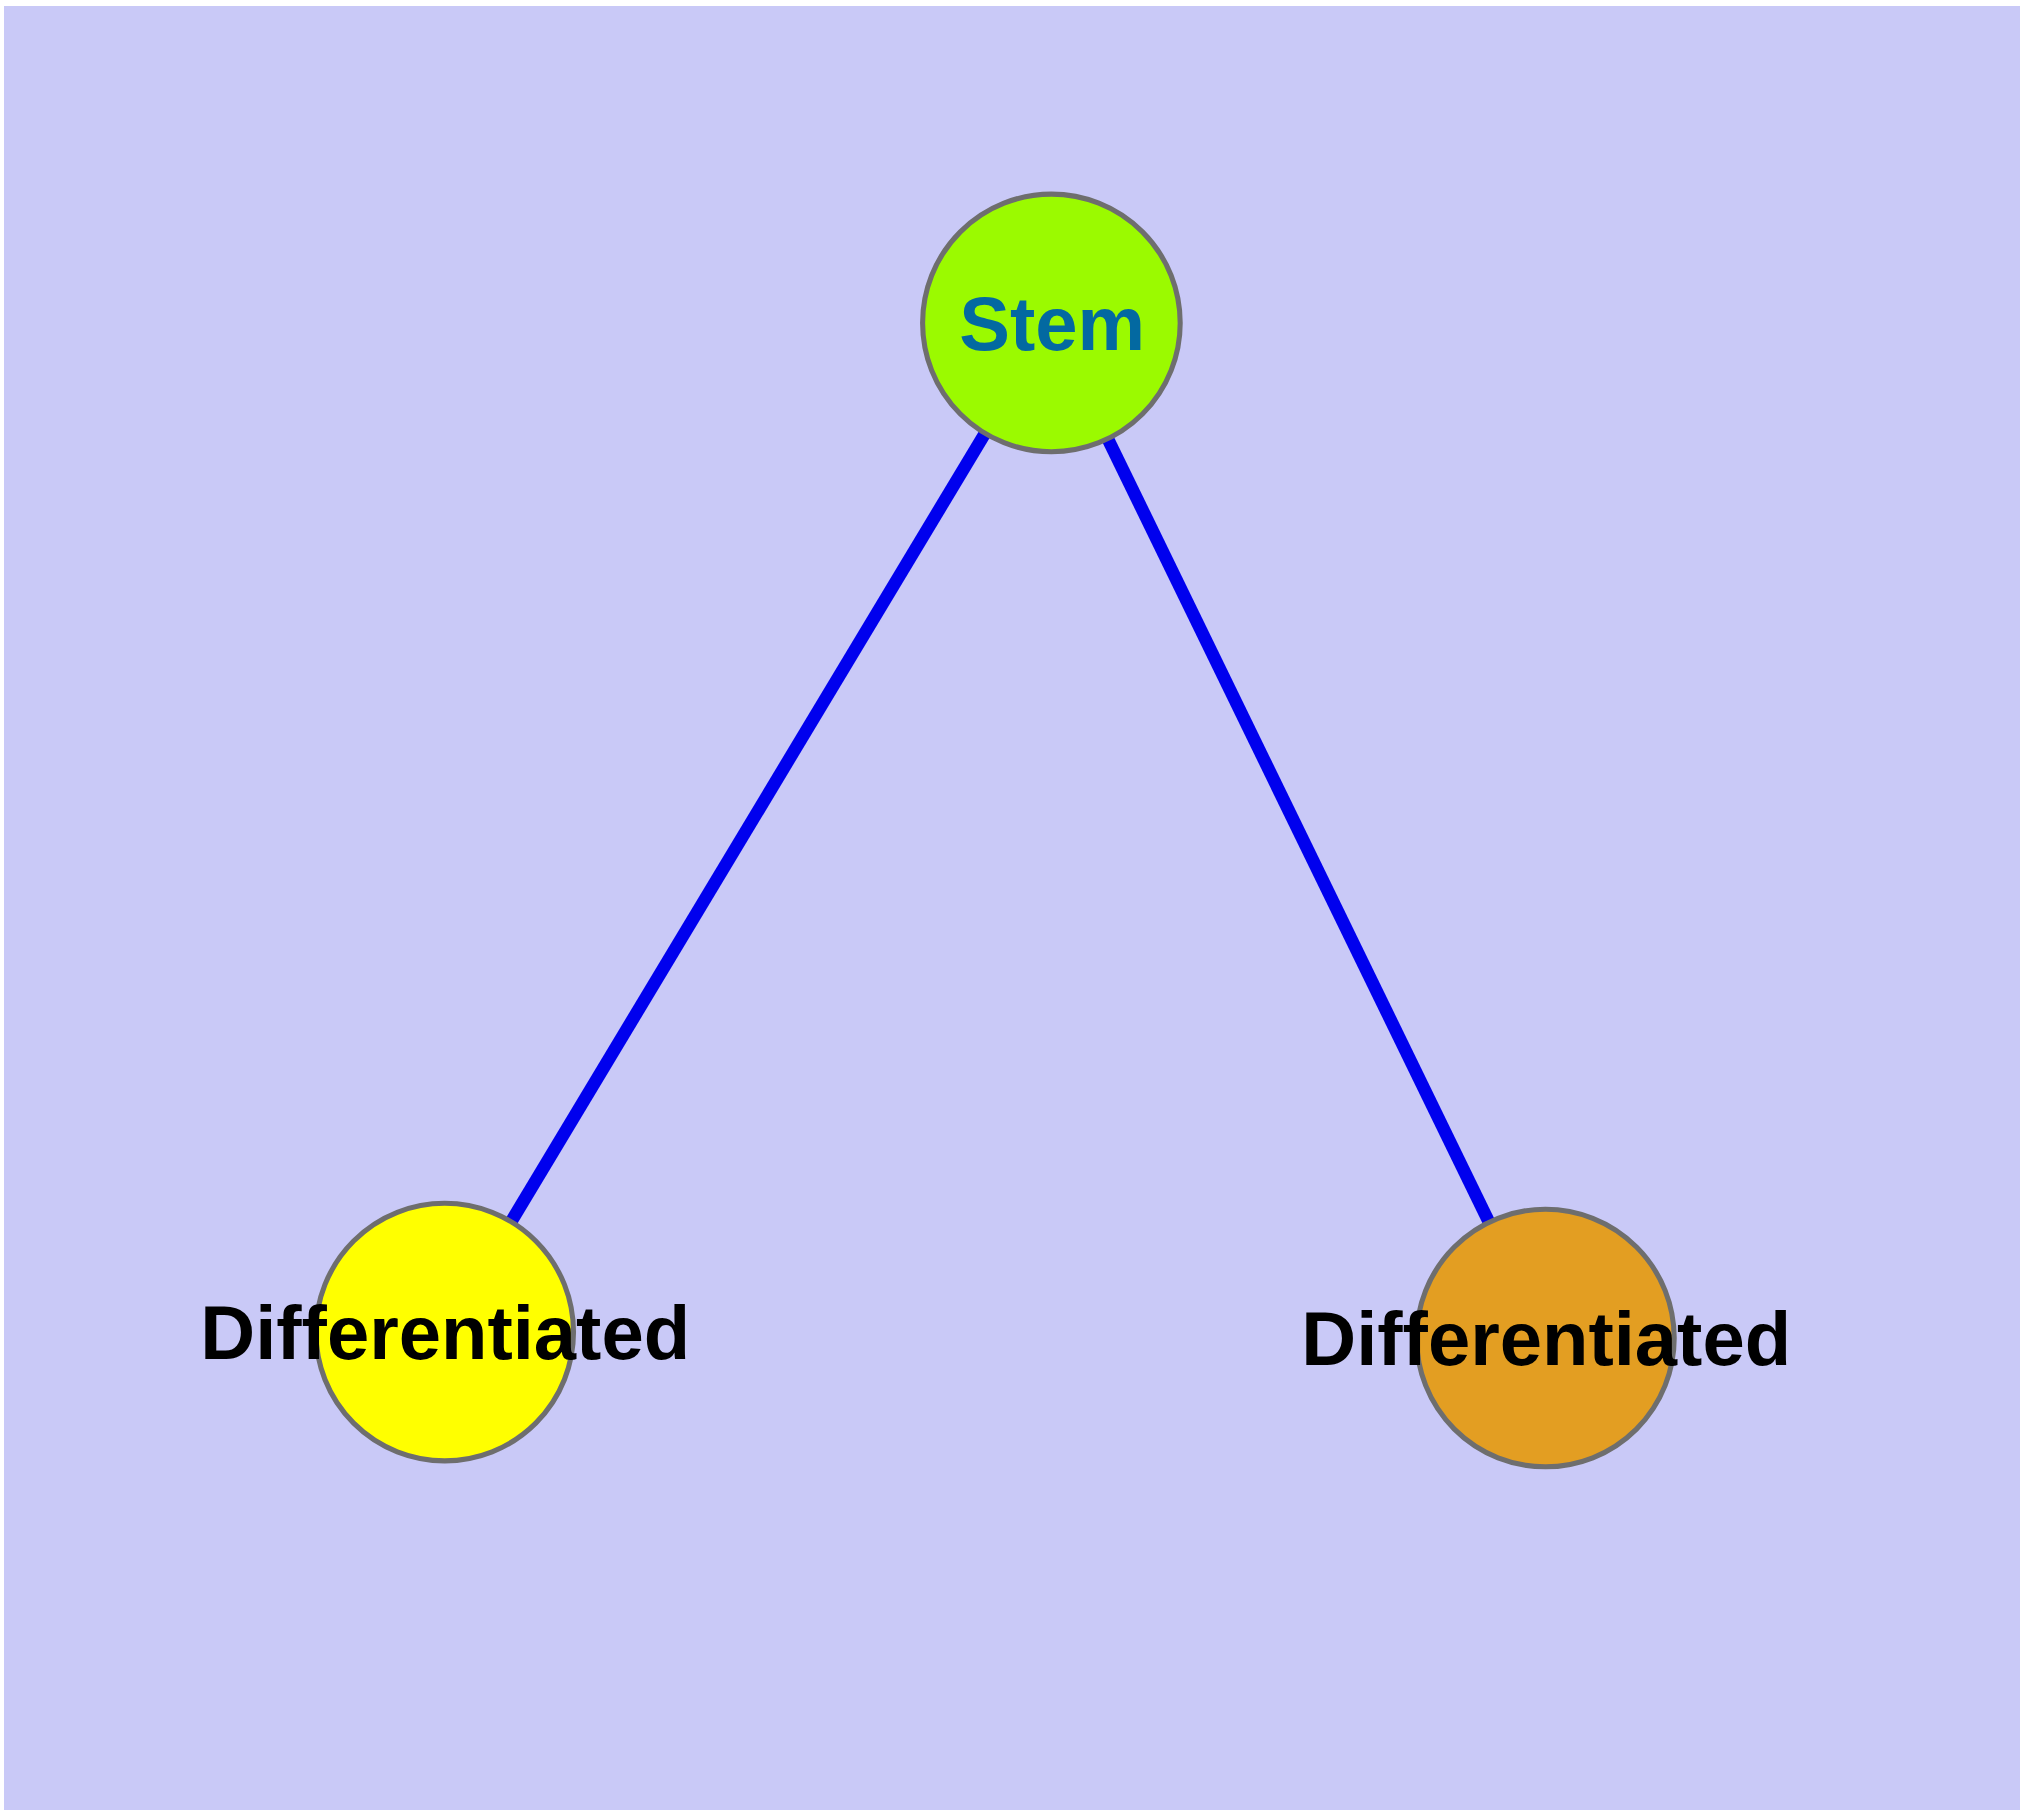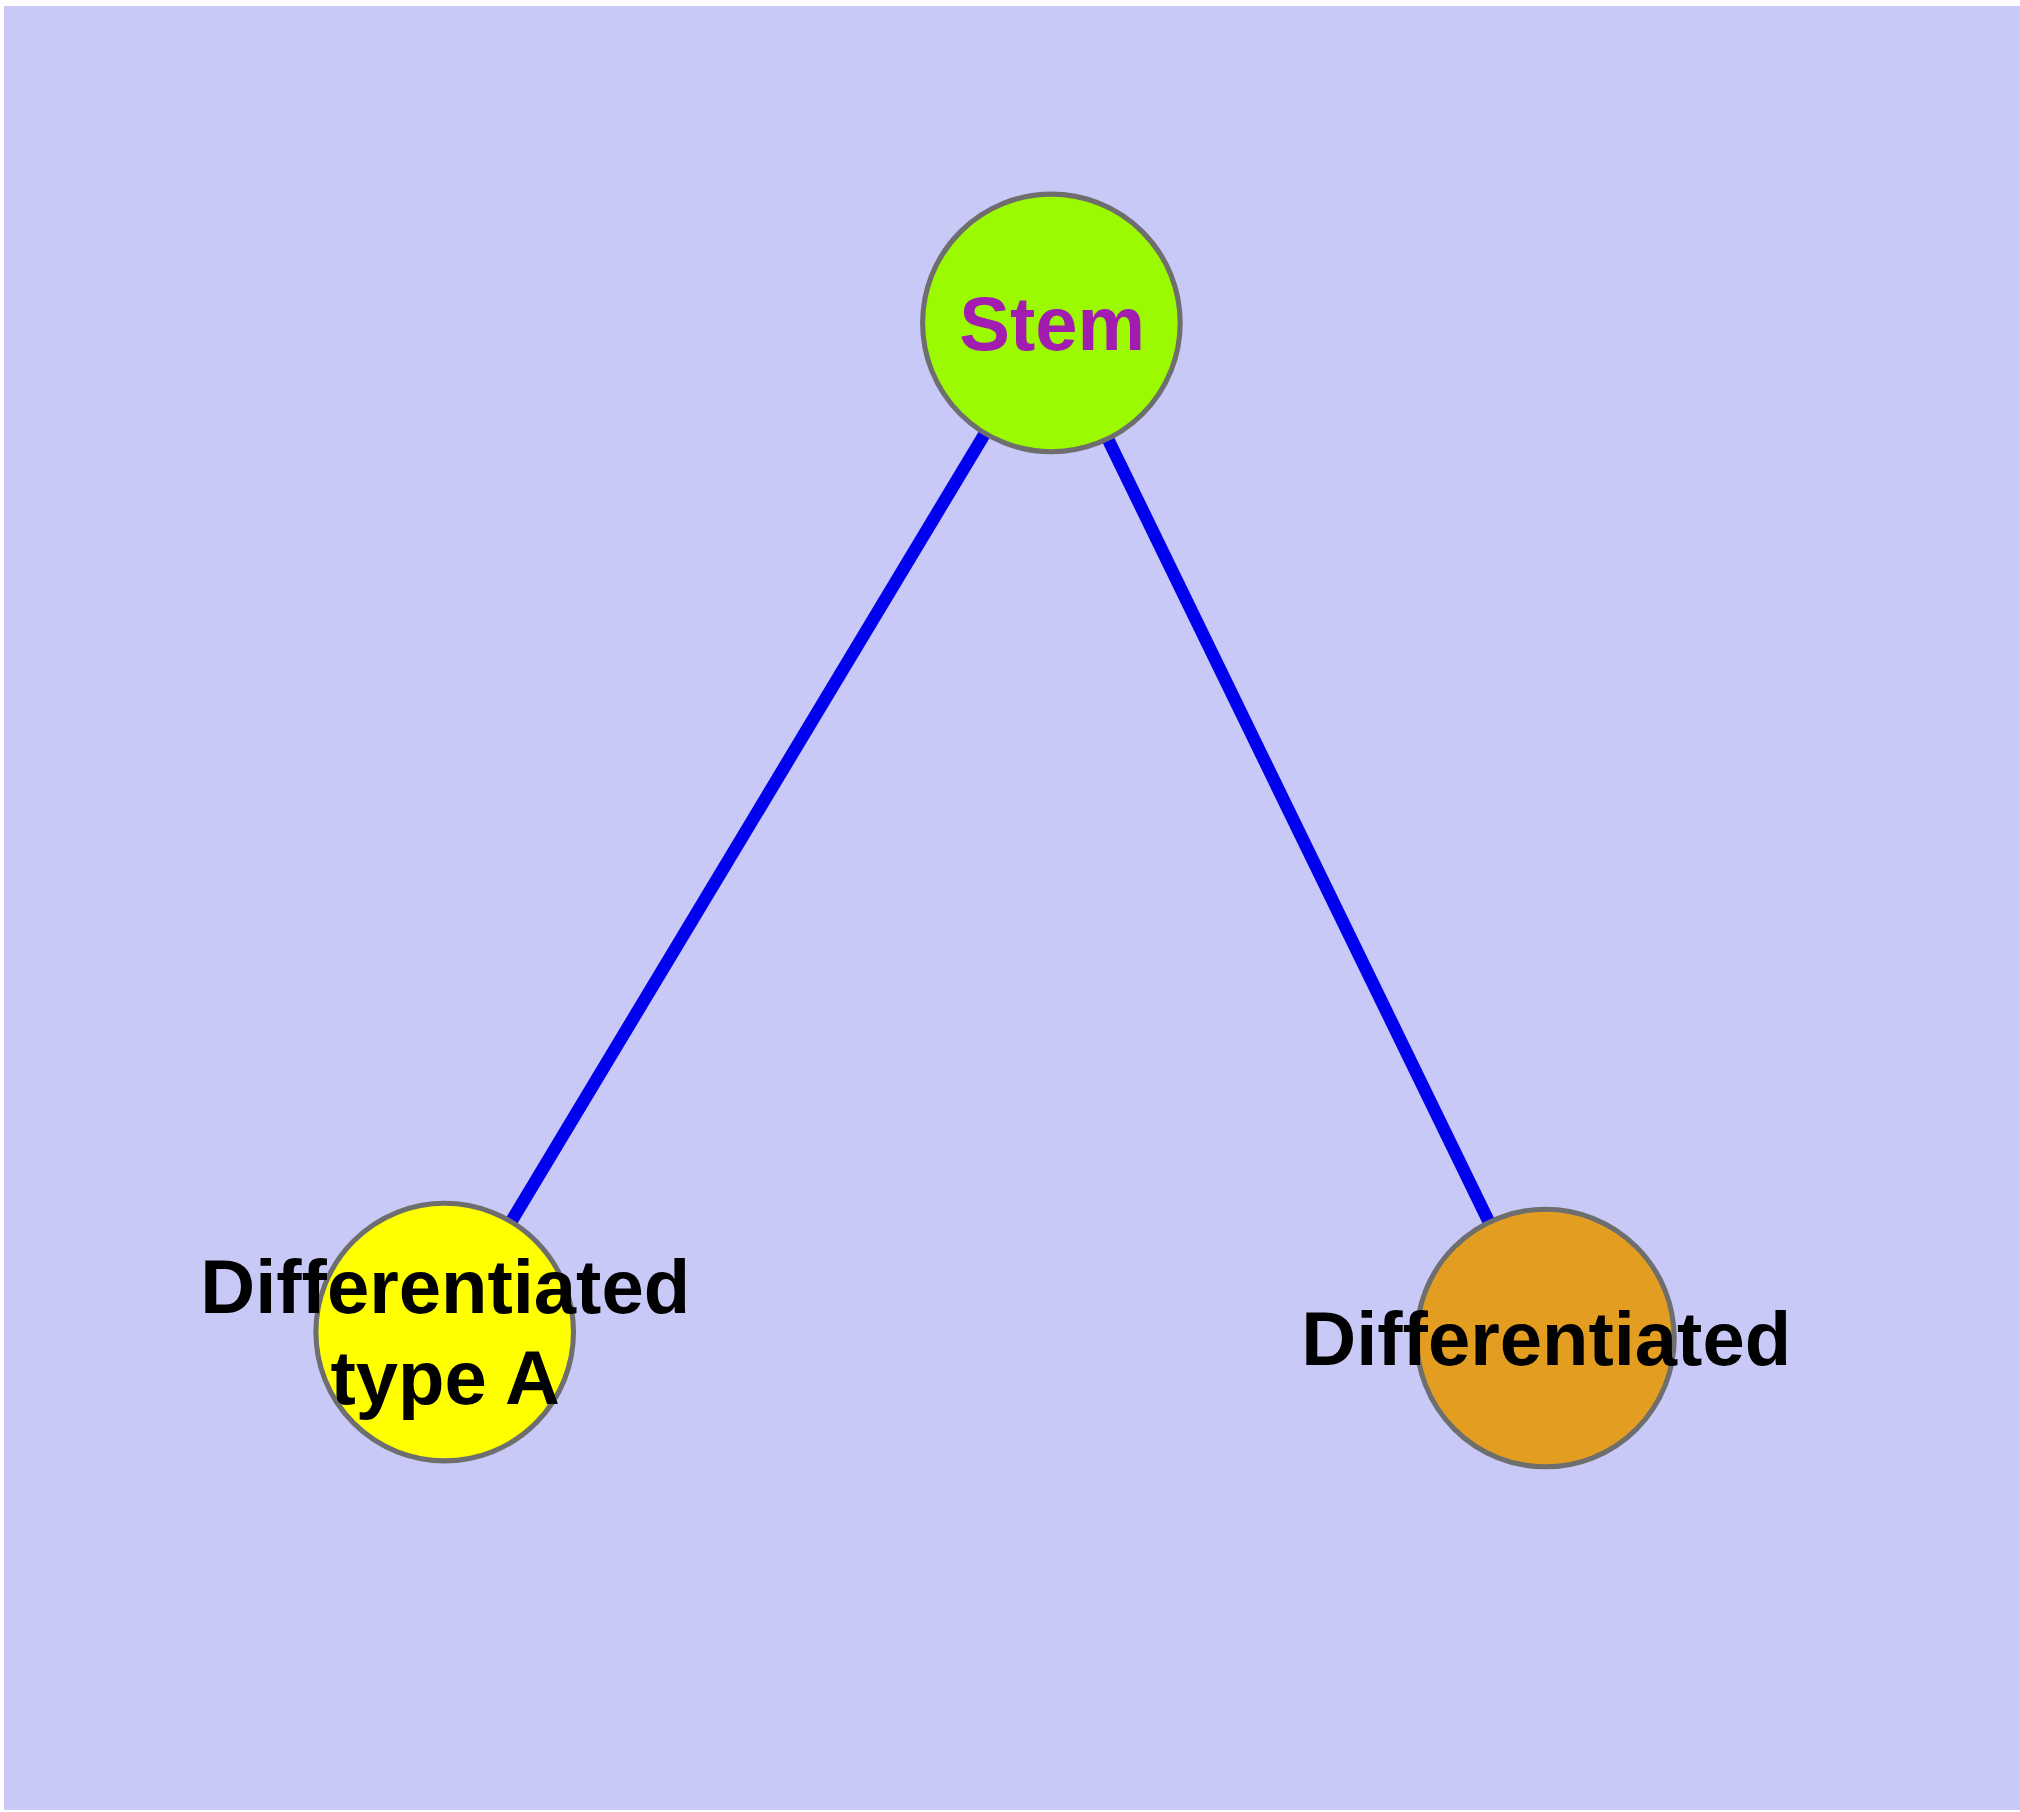--- a/index.html
+++ b/index.html
@@ -40,26 +40,25 @@
 
 <div class="canvas" style="background: rgb(201, 201, 247);">
   <svg class="graph-svg" width="2016" height="1804" viewBox="0 0 2379 2129">
     <line x1="1236" y1="374" x2="520" y2="1565" stroke="#0000EE" stroke-width="15"></line>
     <line x1="1236" y1="374" x2="1819" y2="1572" stroke="#0000EE" stroke-width="15"></line>
     <circle cx="1236" cy="374" r="152" fill="#9BFA00" stroke="#6E6E6E" stroke-width="6"></circle>
     <circle cx="520" cy="1565" r="152" fill="#FFFF00" stroke="#6E6E6E" stroke-width="6"></circle>
     <circle cx="1819" cy="1572" r="152" fill="#E39E22" stroke="#6E6E6E" stroke-width="6"></circle>
   </svg>
 
-  <div class="node-label" style="left: 1048px; top: 317px; color: #a21caf;">
+  <div class="node-label" style="left: 1048px; top: 317px; color: #0369a1;">
     <span>Stem</span>
   </div>
 
   <div class="node-label" style="left: 441px; top: 1326px; color: rgb(0, 0, 0);">
     <span>Differentiated</span><br>
-    <span>type A</span>
   </div>
 
   <div class="node-label" style="left: 1542px; top: 1332px; color: rgb(0, 0, 0);">
     <span>Differentiated</span><br>
   </div>
 </div>
 
 
 </body></html>

